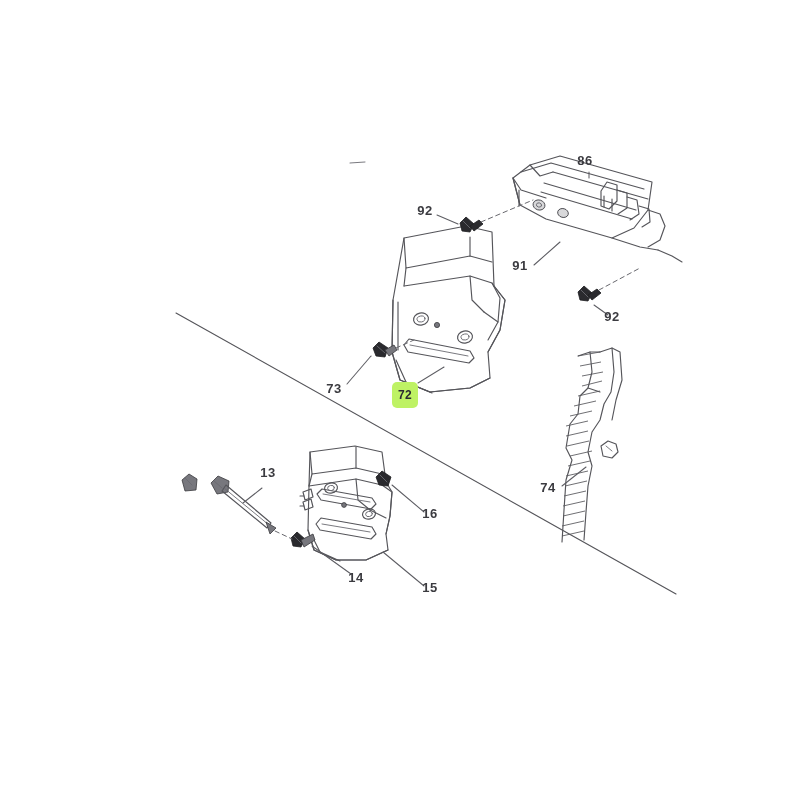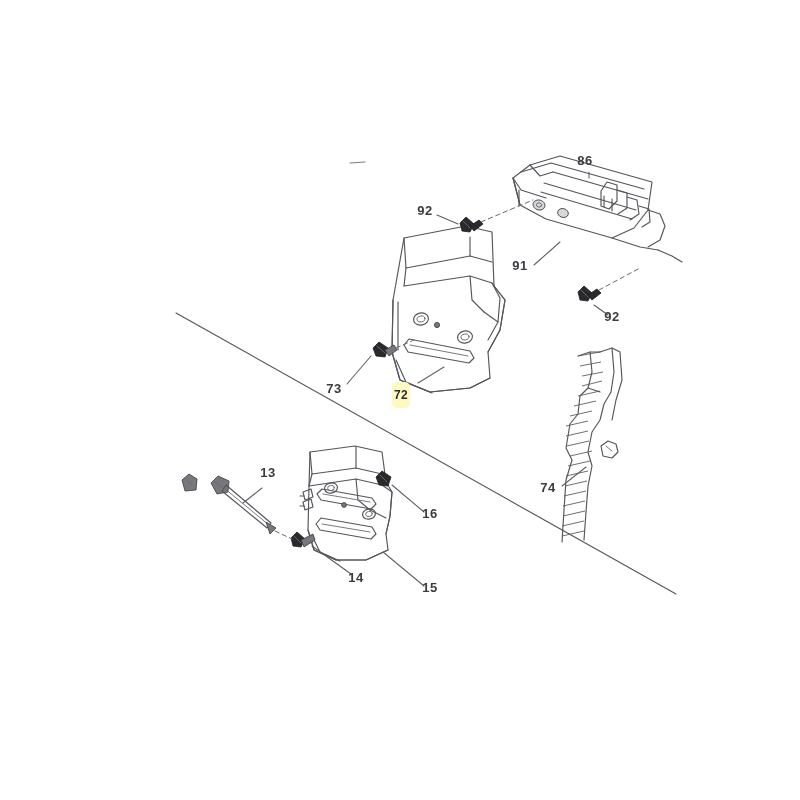--- a/index.html
+++ b/index.html
@@ -372,15 +372,15 @@
       <text class="callout-text" x="334" y="393" text-anchor="middle">73</text>
       <text class="callout-text" x="548" y="492" text-anchor="middle">74</text>
       <text class="callout-text" x="268" y="477" text-anchor="middle">13</text>
       <text class="callout-text" x="430" y="518" text-anchor="middle">16</text>
       <text class="callout-text" x="356" y="582" text-anchor="middle">14</text>
       <text class="callout-text" x="430" y="592" text-anchor="middle">15</text>
     </g>
 
   </svg>
 
-  <div class="hl-label" id="highlight-72" style="left: 392px; top: 382px; width: 18px; height: 26px; background: #fef9c3;">72</div>
+  <div class="hl-label" id="highlight-72" style="left: 392px; top: 382px; width: 26px; height: 26px; background: #bef264;">72</div>
 
 </div>
 
 </body></html>

